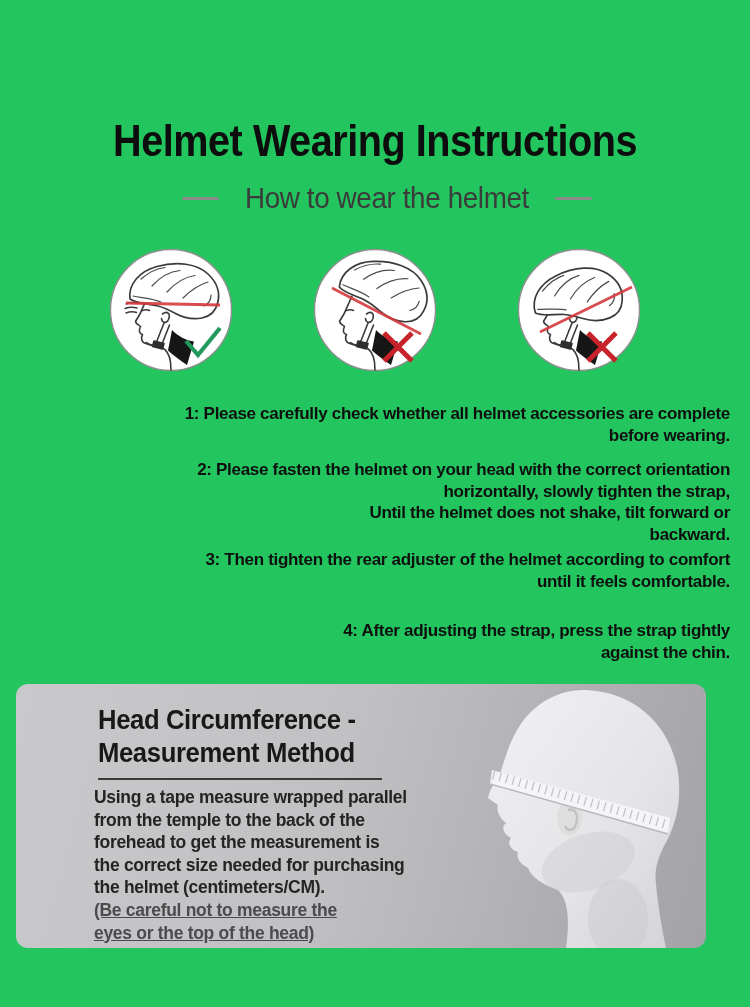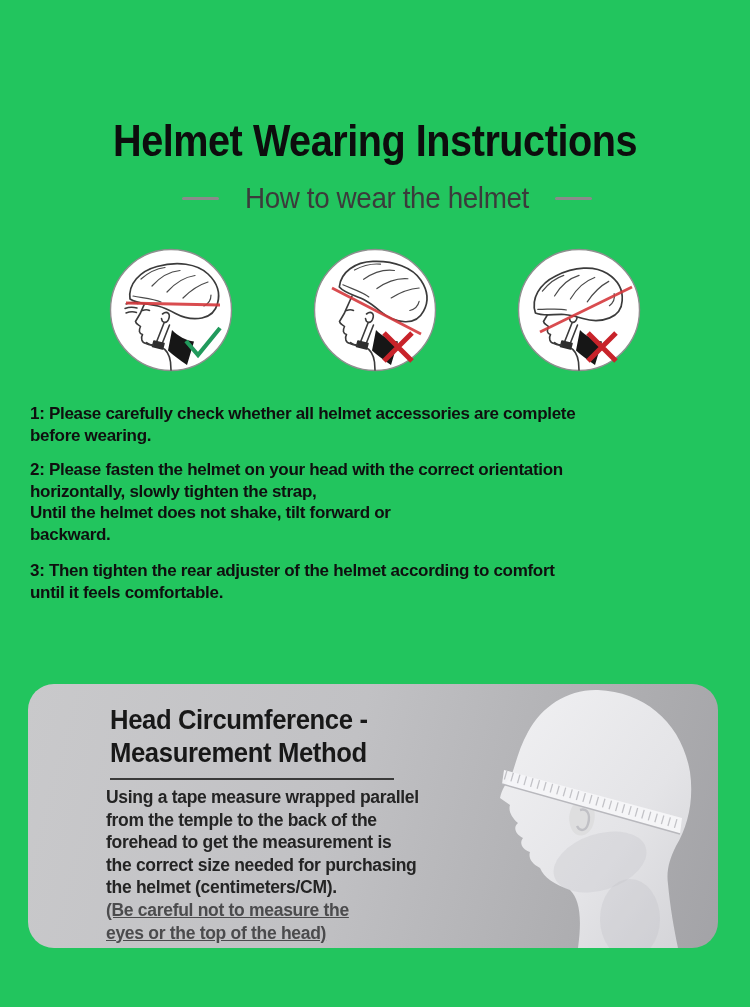--- a/index.html
+++ b/index.html
@@ -12,27 +12,27 @@
               transform:scaleX(0.9);white-space:nowrap;}
   .subtitle-row{position:absolute;top:182px;left:0;width:750px;display:flex;
                 justify-content:center;align-items:center;gap:20px;padding-left:12px;}
   .subtitle-text{font-size:29px;color:#3b3b3b;letter-spacing:-0.4px;transform:scaleX(0.96);}
   .subtitle-dash{width:37px;height:3px;background:#8b8b8b;border-radius:2px;}
 
   .figures-row{position:absolute;top:246px;left:0;width:750px;display:flex;
                justify-content:center;gap:76px;}
   .figure{width:128px;height:128px;}
 
-  .instructions{position:absolute;left:30px;top:403px;width:700px;}
+  .instructions{position:absolute;left:30px;top:403px;width:700px;text-align:right;}
   .instruction{margin:0 0 13px 0;font-size:17px;line-height:21.5px;font-weight:700;
                letter-spacing:-0.3px;color:#0f0f0f;white-space:pre-line;}
-  .instruction.step-2{margin-bottom:15px;}
+  .instruction.step-2{margin-bottom:4px;}
   .instruction.step-3{margin-bottom:28px;}
 
-  .panel{position:absolute;left:28px;top:684px;width:690px;height:264px;border-radius:26px;
+  .panel{position:absolute;left:16px;top:684px;width:690px;height:264px;border-radius:12px;
          background:linear-gradient(105deg,#c9c9cb 0%,#c1c1c4 45%,#ababae 85%,#a3a3a7 100%);
          overflow:hidden;}
   .panel-heading{position:absolute;left:82px;top:20px;margin:0;font-size:27px;line-height:33px;
                  font-weight:700;color:#181818;white-space:pre-line;transform:scaleX(0.95);
                  transform-origin:left top;letter-spacing:-0.4px;}
   .panel-underline{position:absolute;left:82px;top:94px;width:284px;height:2px;background:#3a3a3a;}
   .panel-body{position:absolute;left:78px;top:102px;margin:0;font-size:17.5px;line-height:22.5px;
               font-weight:700;color:#242424;white-space:pre-line;letter-spacing:-0.3px;}
   .panel-note{position:absolute;left:78px;top:215px;margin:0;font-size:17.5px;line-height:22.5px;
               font-weight:700;color:#4b4b4d;white-space:pre-line;letter-spacing:-0.3px;text-decoration:underline;}
@@ -118,20 +118,22 @@
 
   <div class="instructions">
     <p class="instruction step-1">1: Please carefully check whether all helmet accessories are complete
 before wearing.</p>
     <p class="instruction step-2">2: Please fasten the helmet on your head with the correct orientation
 horizontally, slowly tighten the strap,
 Until the helmet does not shake, tilt forward or
 backward.</p>
     <p class="instruction step-3">3: Then tighten the rear adjuster of the helmet according to comfort
 until it feels comfortable.</p>
+    <p class="instruction step-4">4: After adjusting the strap, press the strap tightly
+against the chin.</p>
   </div>
 
   <div class="panel">
 
     <svg class="panel-head-art" viewBox="0 0 270 264">
       <defs>
         <linearGradient id="hg" x1="0" y1="0" x2="1" y2="1">
           <stop offset="0" stop-color="#f1f1f3"></stop>
           <stop offset="0.6" stop-color="#e4e4e7"></stop>
           <stop offset="1" stop-color="#d3d3d7"></stop>

